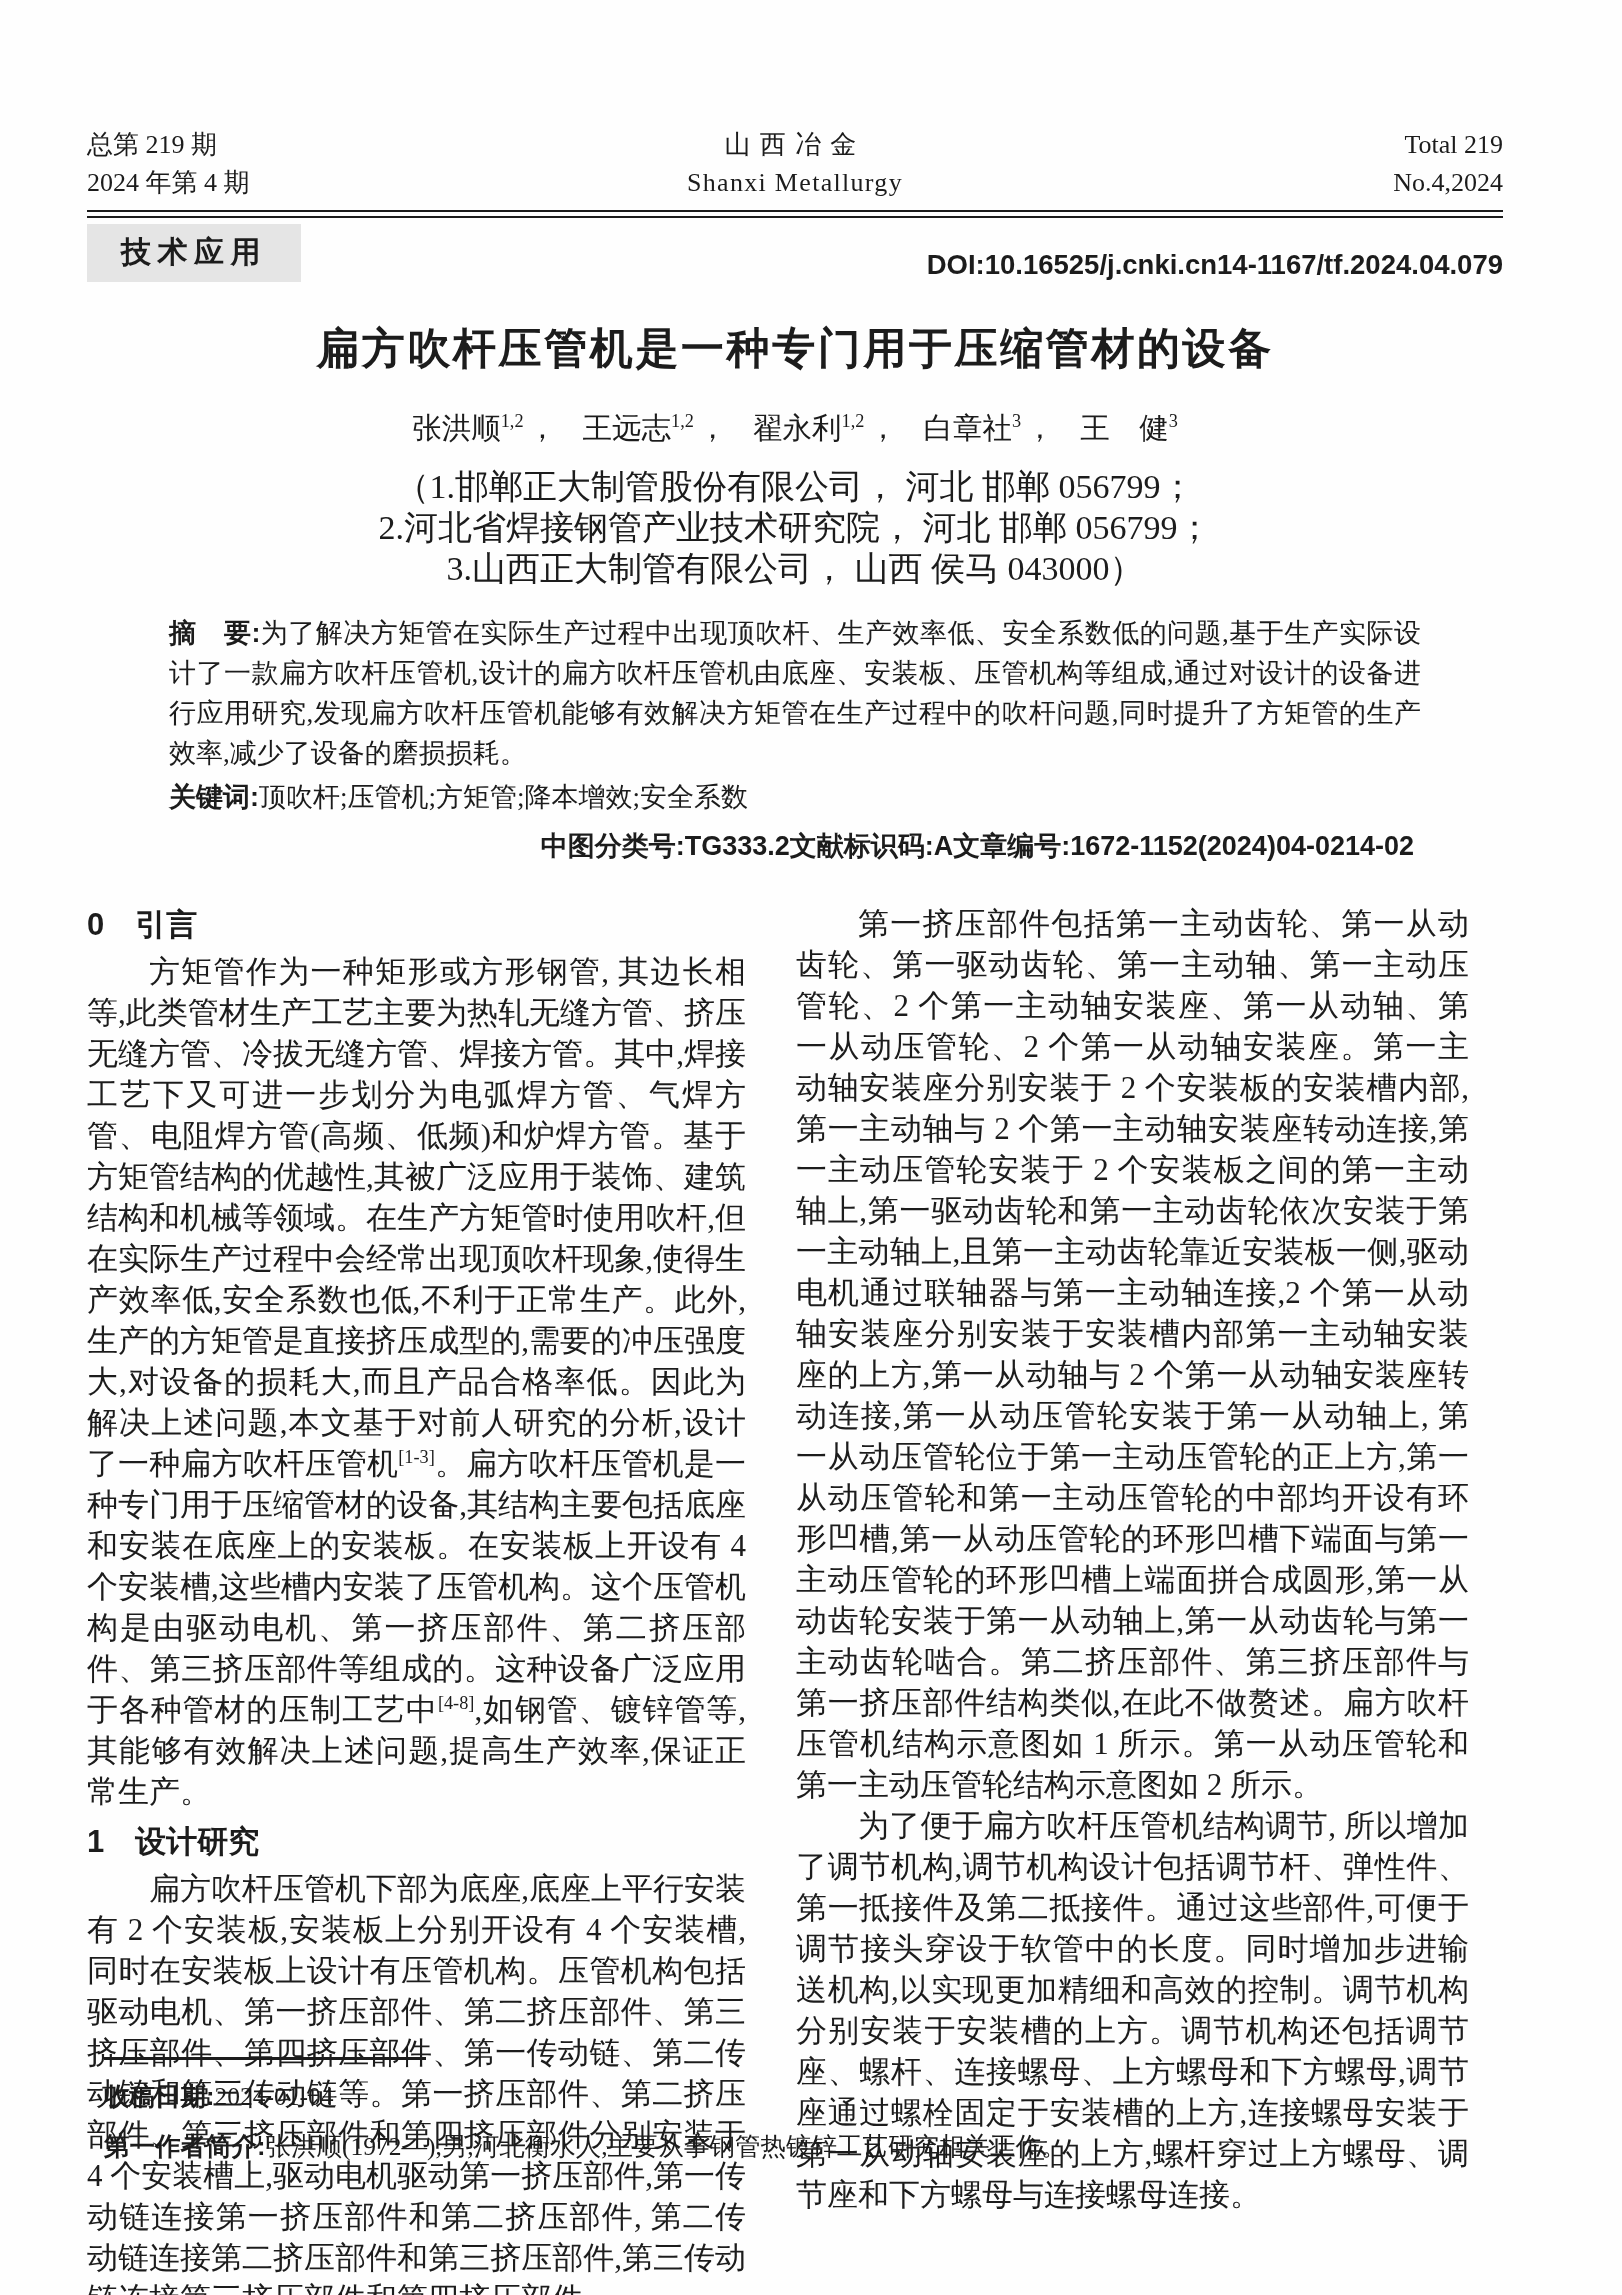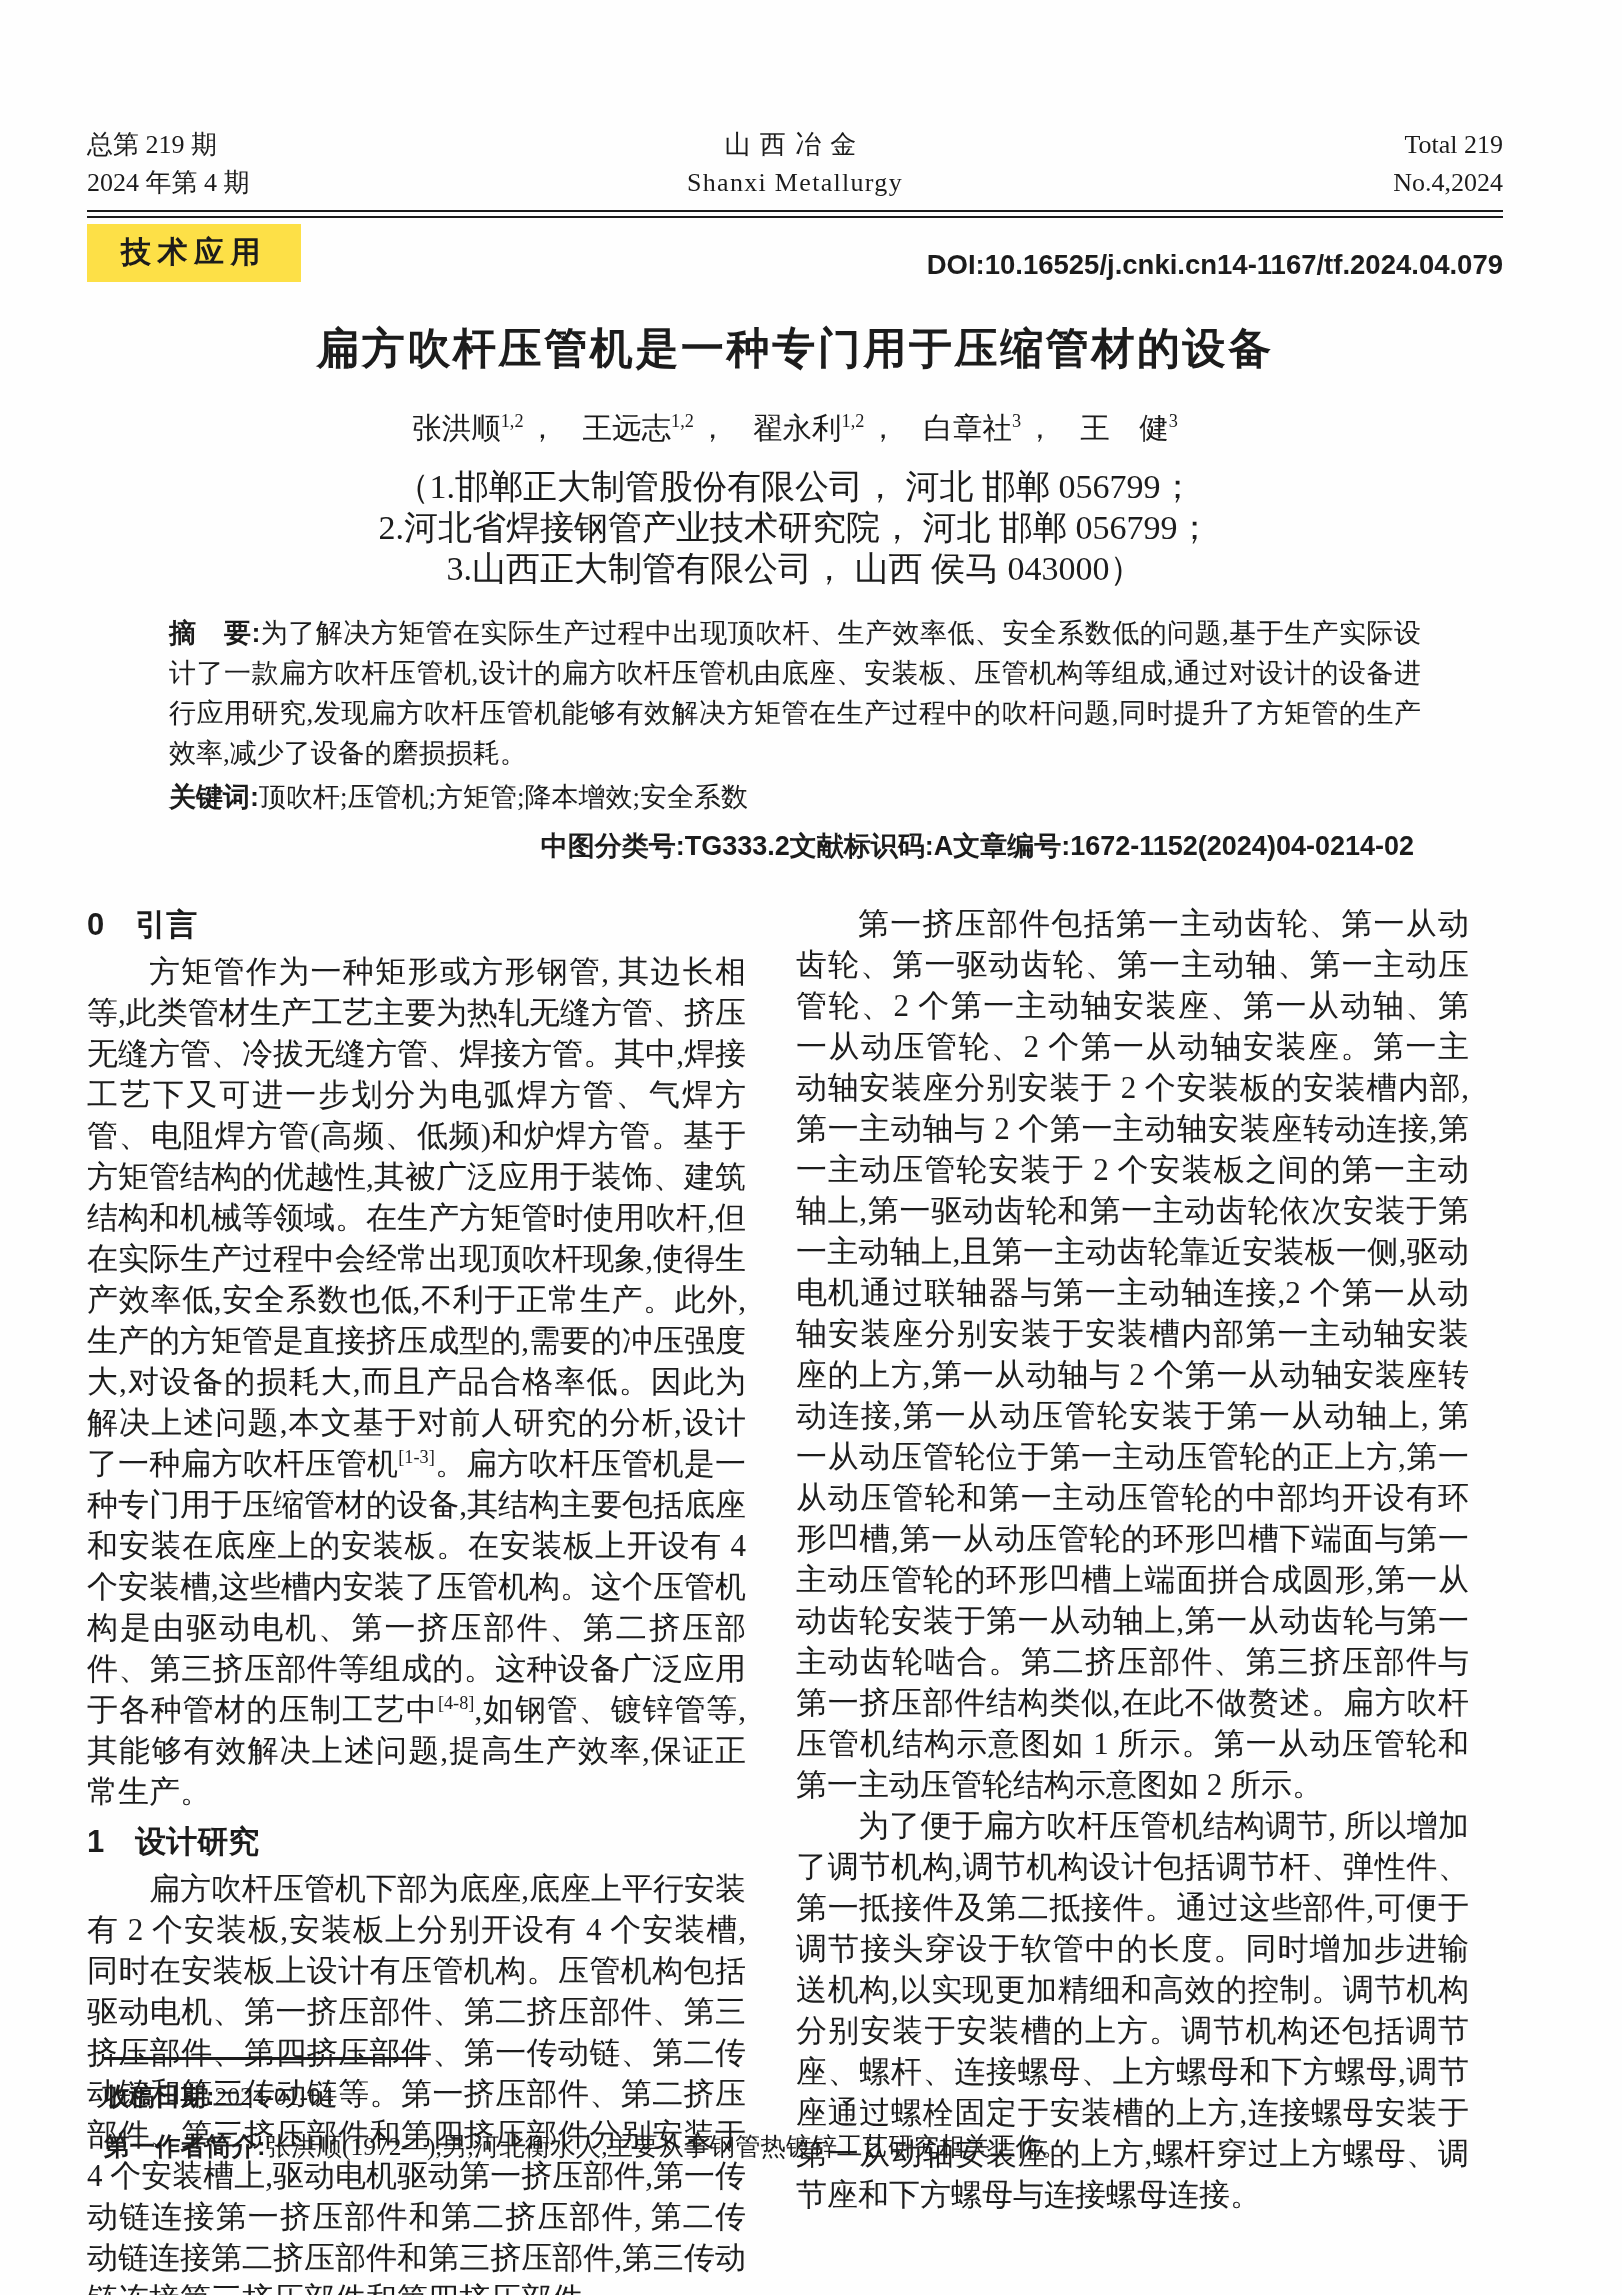--- a/index.html
+++ b/index.html
@@ -25,21 +25,21 @@
   .jname{letter-spacing:9.2px;}
   .jname-en{letter-spacing:1.3px;}
   .rule-double{
     margin-top:7.9px;
     border-top:2.6px solid #1c1c1c;
     border-bottom:2px solid #1c1c1c;
     height:3.9px;
   }
   .badge-row{display:flex;justify-content:space-between;align-items:flex-end;margin-top:6.5px;}
   .badge{
-    background:#fde047;
+    background:#e5e5e5;
     font-weight:bold;
     font-size:30px;
     letter-spacing:6.5px;
     padding:7.9px 34px 9.2px 34px;
   }
   .doi{font-weight:bold;font-size:27.5px;padding-bottom:1.3px;}
 
   
   .title{
     text-align:center;

